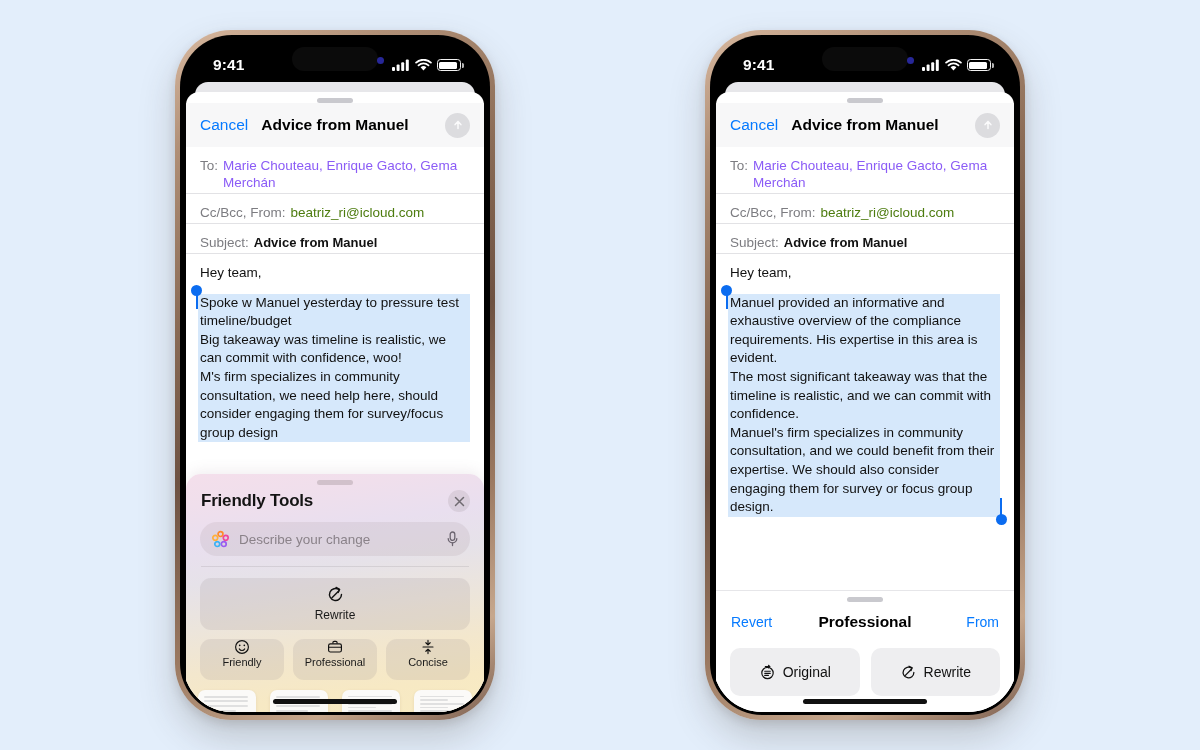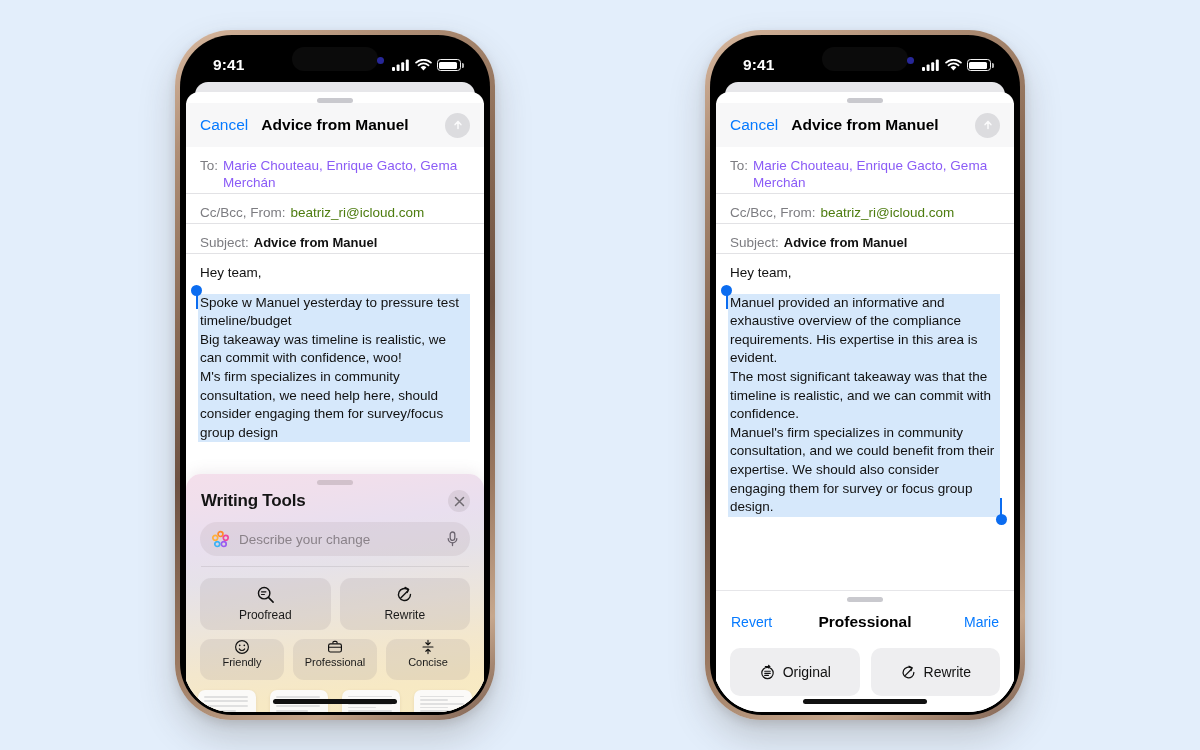--- a/index.html
+++ b/index.html
@@ -407,21 +407,21 @@
               <span class="handle-bar h-start-bar"></span>
               <p>Spoke w Manuel yesterday to pressure test timeline/budget</p>
               <p>Big takeaway was timeline is realistic, we can commit with confidence, woo!</p>
               <p>M's firm specializes in community consultation, we need help here, should consider engaging them for survey/focus group design</p>
             </div>
           </div>
 
           <div class="wt-panel">
             <div class="wt-grab"></div>
             <div class="wt-head">
-              <span class="wt-title">Writing Tools</span>
+              <span class="wt-title">Friendly Tools</span>
               <span class="wt-close">
                 <svg width="11" height="11" viewBox="0 0 11 11">
                   <path d="M1.5 1.5 L9.5 9.5 M9.5 1.5 L1.5 9.5" stroke="#6f6a70" stroke-width="1.5" stroke-linecap="round"></path>
                 </svg>
               </span>
             </div>
 
             <div class="wt-search">
               <svg width="19" height="19" viewBox="0 0 24 24">
                 <g fill="none" stroke-width="2.1" stroke-linecap="round">
@@ -436,28 +436,20 @@
               <svg width="13" height="16" viewBox="0 0 13 16">
                 <rect x="4.2" y="1" width="4.6" height="8.4" rx="2.3" stroke="#6c6570" stroke-width="1.3" fill="none"></rect>
                 <path d="M2.2 7.6 a4.3 4.3 0 0 0 8.6 0" stroke="#6c6570" stroke-width="1.3" fill="none" stroke-linecap="round"></path>
                 <path d="M6.5 11.9 V14.6" stroke="#6c6570" stroke-width="1.3" stroke-linecap="round"></path>
               </svg>
             </div>
 
             <div class="wt-div"></div>
 
             <div class="wt-grid1">
-              <div class="wt-card">
-                <svg width="19" height="19" viewBox="0 0 20 20">
-                  <circle cx="8.6" cy="8.6" r="6" stroke="#111" stroke-width="1.5" fill="none"></circle>
-                  <path d="M5.8 7.2 h4.6 M5.8 10.0 h3.0" stroke="#111" stroke-width="1.3" stroke-linecap="round"></path>
-                  <path d="M13.1 13.1 L18 18" stroke="#111" stroke-width="1.7" stroke-linecap="round"></path>
-                </svg>
-                <span class="wt-card-lbl">Proofread</span>
-              </div>
               <div class="wt-card">
                 <svg width="19" height="19" viewBox="0 0 20 20">
                   <path d="M16.3 10 a6.3 6.3 0 1 1 -2.6 -5.1" stroke="#111" stroke-width="1.5" fill="none" stroke-linecap="round"></path>
                   <path d="M10.6 2.6 L14.4 4.5 L12.8 7.8" stroke="#111" stroke-width="1.5" fill="none" stroke-linecap="round" stroke-linejoin="round"></path>
                   <path d="M13.4 6.2 L6.3 13.4" stroke="#111" stroke-width="1.5" stroke-linecap="round"></path>
                 </svg>
                 <span class="wt-card-lbl">Rewrite</span>
               </div>
             </div>
 
@@ -595,21 +587,21 @@
                 <span class="handle" style="right:-9px;bottom:-8px"></span>
               </p>
             </div>
           </div>
 
           <div class="rw-bar">
             <div class="rw-grab"></div>
             <div class="rw-head">
               <span class="rw-link">Revert</span>
               <span class="rw-title">Professional</span>
-              <span class="rw-link" style="margin-left:auto">Marie</span>
+              <span class="rw-link" style="margin-left:auto">From</span>
             </div>
             <div class="rw-btns">
               <div class="rw-btn">
                 <svg width="17" height="17" viewBox="0 0 20 20">
                   <circle cx="10" cy="10.6" r="6.7" stroke="#111" stroke-width="1.4" fill="none"></circle>
                   <path d="M6.7 8.5 h6.6 M6.7 11 h6.6 M6.7 13.4 h4.4" stroke="#111" stroke-width="1.25" stroke-linecap="round"></path>
                   <path d="M7.4 3.0 h5.2 M11.1 1.5 L12.9 3.0 L11.1 4.5" stroke="#111" stroke-width="1.25" fill="none" stroke-linecap="round" stroke-linejoin="round"></path>
                 </svg>
                 <span>Original</span>
               </div>

